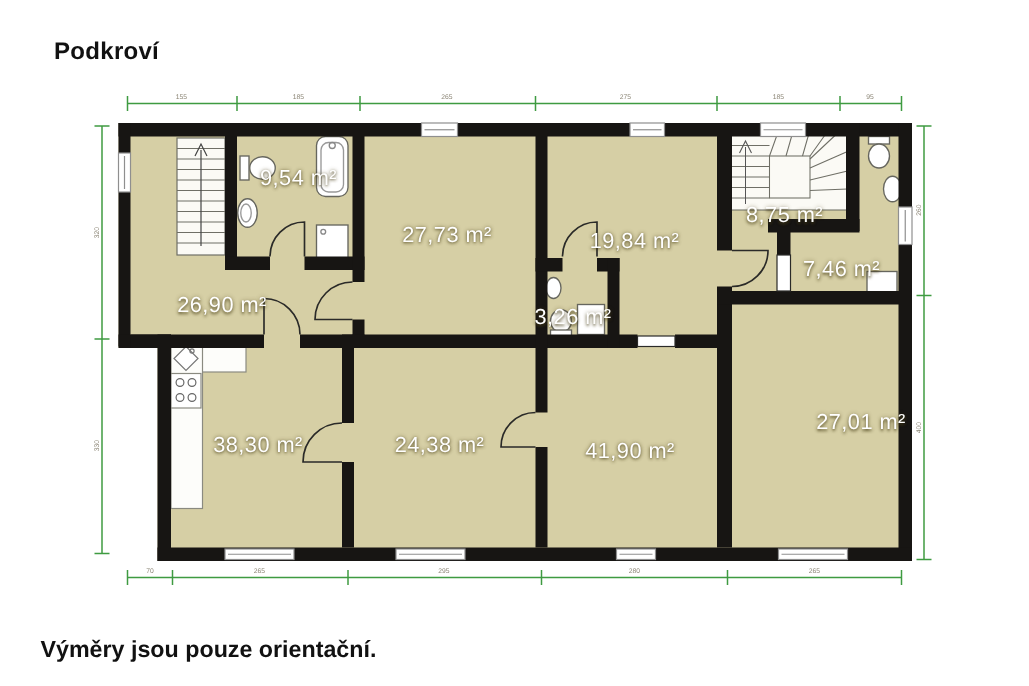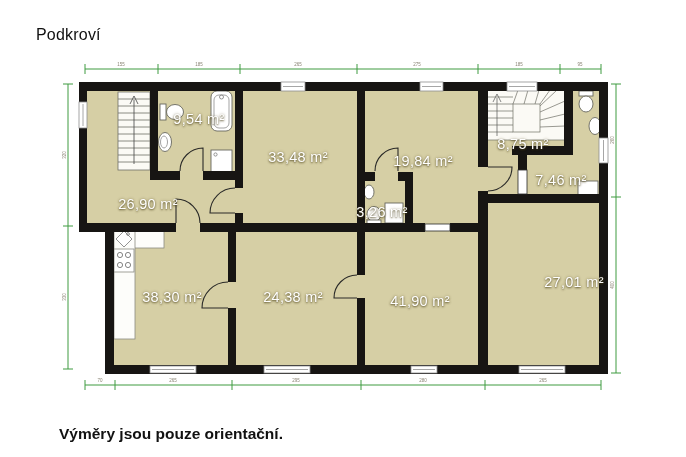--- a/index.html
+++ b/index.html
@@ -1,21 +1,21 @@
 <!DOCTYPE html>
 <html><head>
 <meta charset="utf-8">
 <style>
   html,body{margin:0;padding:0;}
   body{width:686px;height:457px;background:#ffffff;position:relative;overflow:hidden;
        font-family:"Liberation Sans", sans-serif;}
   .stage{position:absolute;inset:0;width:686px;height:457px;}
-  .title{position:absolute;left:36px;top:26px;font-size:16px;font-weight:normal;color:#111;
+  .title{position:absolute;left:36px;top:26px;font-size:16px;font-weight:bold;color:#111;
          letter-spacing:.2px;}
-  .footer{position:absolute;left:27px;top:425px;font-size:15.5px;font-weight:bold;color:#111;margin-left:32px;}
+  .footer{position:absolute;left:27px;top:425px;font-size:15.5px;font-weight:bold;color:#111;}
   svg.plan{position:absolute;left:0;top:0;}
   .room-label{position:absolute;transform:translate(-50%,-50%);color:#fff;font-size:14.5px;
               font-weight:500;white-space:nowrap;letter-spacing:.3px;
               text-shadow:0 1px 2px rgba(70,60,20,.75),0 0 3px rgba(70,60,20,.45);}
   .dim-text{font-size:4.5px;fill:#8a8474;}
 </style>
 </head>
 <body>
 
 <div class="stage">
@@ -212,21 +212,21 @@
       <text class="dim-text" x="543" y="382" text-anchor="middle">265</text>
       <text class="dim-text" x="66" y="155" text-anchor="middle" transform="rotate(-90 66 155)">320</text>
       <text class="dim-text" x="66" y="297" text-anchor="middle" transform="rotate(-90 66 297)">330</text>
       <text class="dim-text" x="614" y="140" text-anchor="middle" transform="rotate(-90 614 140)">260</text>
       <text class="dim-text" x="614" y="285" text-anchor="middle" transform="rotate(-90 614 285)">400</text>
     </g>
   </svg>
 
   <div>
     <div class="room-label" style="left:199px;top:119px">9,54 m²</div>
-    <div class="room-label" style="left:298px;top:157px">33,48 m²</div>
+    <div class="room-label" style="left:298px;top:157px">27,73 m²</div>
     <div class="room-label" style="left:423px;top:161px">19,84 m²</div>
     <div class="room-label" style="left:523px;top:144px">8,75 m²</div>
     <div class="room-label" style="left:561px;top:180px">7,46 m²</div>
     <div class="room-label" style="left:148px;top:204px">26,90 m²</div>
     <div class="room-label" style="left:382px;top:212px">3,26 m²</div>
     <div class="room-label" style="left:172px;top:297px">38,30 m²</div>
     <div class="room-label" style="left:293px;top:297px">24,38 m²</div>
     <div class="room-label" style="left:420px;top:301px">41,90 m²</div>
     <div class="room-label" style="left:574px;top:282px">27,01 m²</div>
   </div>

